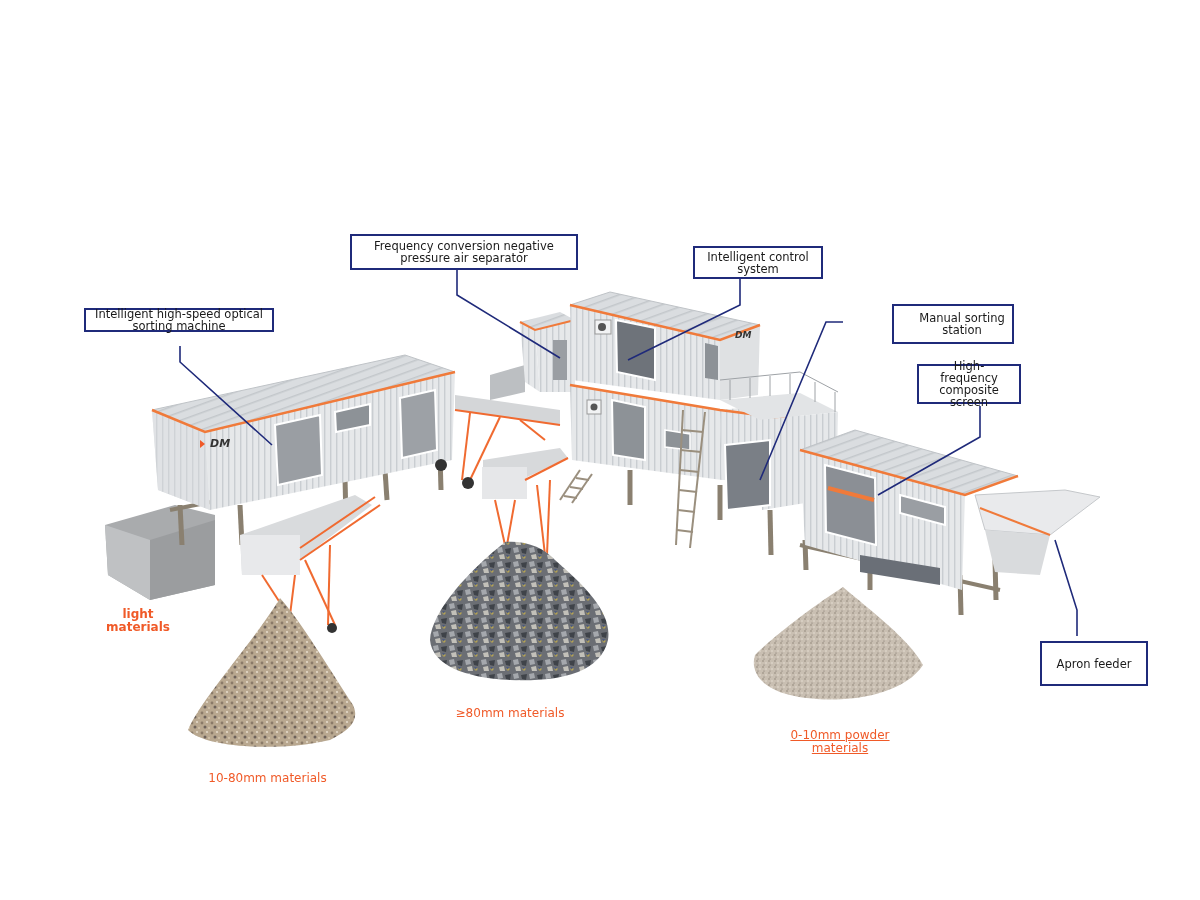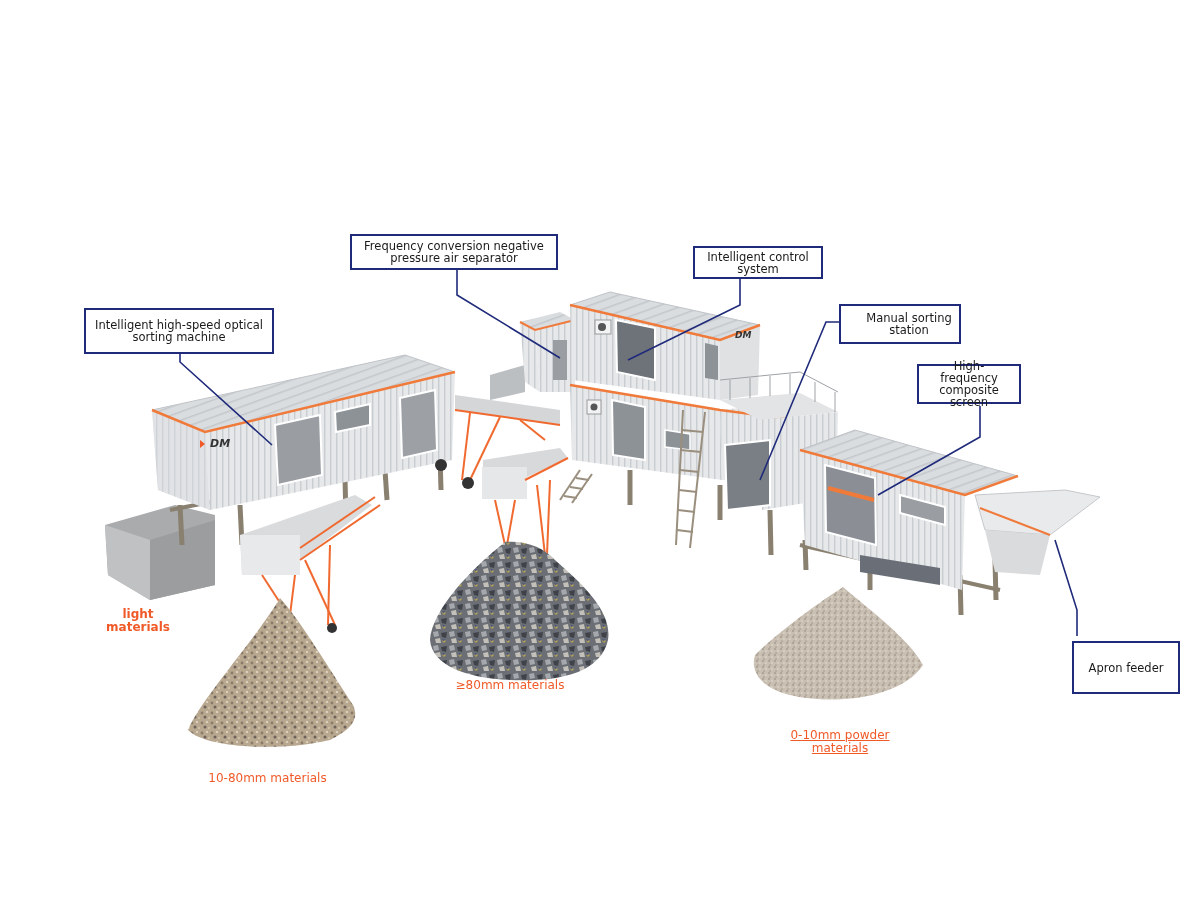--- a/index.html
+++ b/index.html
@@ -220,23 +220,23 @@
   <g stroke="#1f2a7a" stroke-width="1.6" fill="none">
     <polyline points="180,346 180,362 272,445"></polyline>
     <polyline points="457,270 457,295 560,358"></polyline>
     <polyline points="740,278 740,305 628,360"></polyline>
     <polyline points="843,322 826,322 760,480"></polyline>
     <polyline points="980,406 980,437 878,495"></polyline>
     <polyline points="1077,636 1077,610 1055,540"></polyline>
   </g>
 </svg>
 
-<div class="callout" style="left:84px;top:308px;width:190px;height:46px;">Intelligent high-speed optical sorting machine</div>
-<div class="callout" style="left:350px;top:234px;width:208px;height:36px;">Frequency conversion negative pressure air separator</div>
+<div class="callout" style="left:84px;top:308px;width:190px;height:24px;">Intelligent high-speed optical sorting machine</div>
+<div class="callout" style="left:350px;top:234px;width:228px;height:36px;">Frequency conversion negative pressure air separator</div>
 <div class="callout" style="left:669px;top:246px;width:130px;height:33px;margin-left:24px;">Intelligent control system</div>
-<div class="callout" style="left:839px;top:304px;width:122px;height:40px;padding-left:24px;">Manual sorting station</div>
+<div class="callout" style="left:892px;top:304px;width:122px;height:40px;padding-left:24px;">Manual sorting station</div>
 <div class="callout" style="left:917px;top:364px;width:104px;height:40px;">High-frequency composite screen</div>
-<div class="callout" style="left:1072px;top:641px;width:108px;height:53px;">Apron feeder</div>
+<div class="callout" style="left:1040px;top:641px;width:108px;height:45px;">Apron feeder</div>
 
 <div class="out-label" style="left:93px;top:608px;width:90px;font-weight:bold;">light materials</div>
 <div class="out-label" style="left:205px;top:748px;width:125px;margin-top:24px;">10-80mm materials</div>
-<div class="out-label" style="left:455px;top:679px;width:110px;">≥80mm materials</div>
+<div class="out-label" style="left:455px;top:707px;width:110px;">≥80mm materials</div>
 <div class="out-label" style="left:790px;top:729px;width:100px;text-decoration:underline;">0-10mm powder materials</div>
 
 </body></html>

